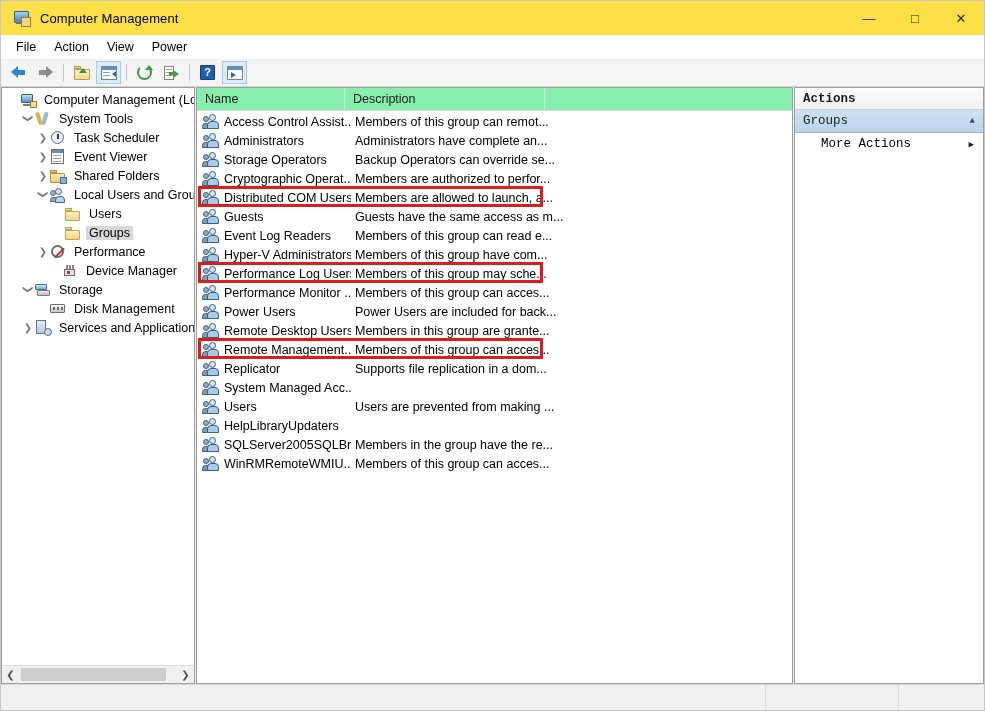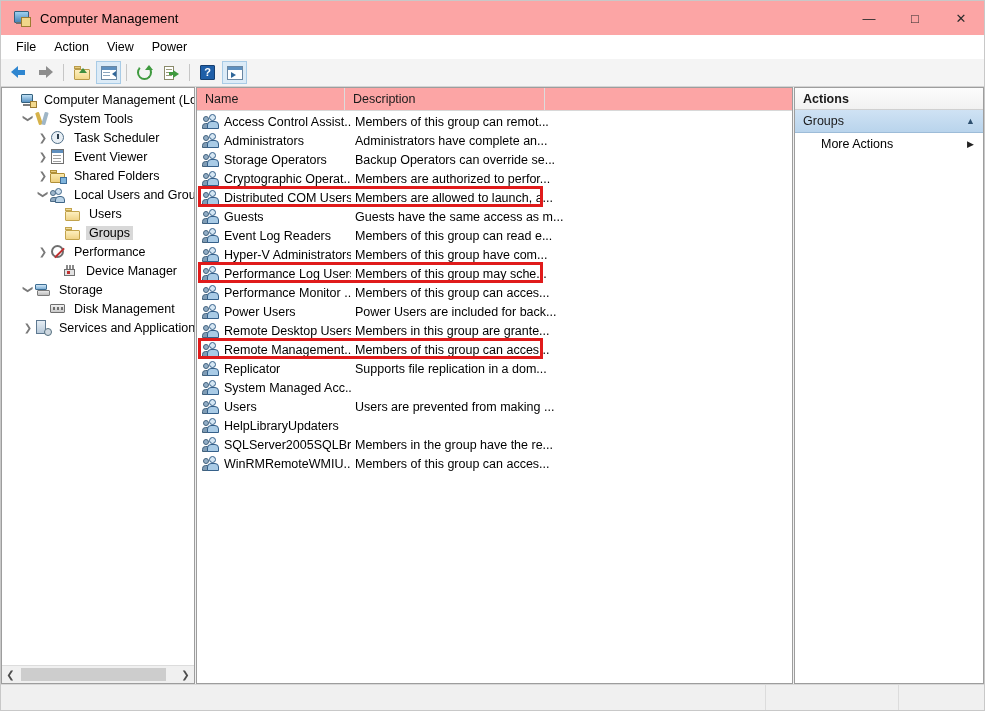--- a/index.html
+++ b/index.html
@@ -17,21 +17,21 @@
     border:1px solid #c8c8c8;
     box-sizing:border-box;
     display:flex;flex-direction:column;
     background:#ffffff;
   }
 
   
   .titlebar{
     height:34px;flex:0 0 34px;
     display:flex;align-items:center;
-    background:#fca5a5;
+    background:#fde047;
     position:relative;
   }
   .title-icon{
     width:18px;height:18px;margin-left:12px;margin-right:9px;
     position:relative;flex:0 0 18px;
   }
   .title-icon .mon{
     position:absolute;left:1px;top:2px;width:13px;height:10px;
     background:linear-gradient(#9fd0ef,#4a86b8);
     border:1px solid #33617f;border-radius:1px;
@@ -216,21 +216,21 @@
      border:1px solid #5d7890;box-sizing:border-box;}
   .i-services .g{position:absolute;right:0;bottom:0;width:8px;height:8px;border-radius:50%;
      background:#cfd8e0;border:1.5px solid #55707f;box-sizing:border-box;}
 
   
   #list-pane{
     flex:1 1 auto;margin-left:1px;position:relative;min-width:0;
   }
   .lv-header{
     height:22px;flex:0 0 22px;display:flex;align-items:stretch;
-    background:#fca5a5;border-bottom:1px solid #d8d8d8;
+    background:#86efac;border-bottom:1px solid #d8d8d8;
   }
   .lv-col{
     display:flex;align-items:center;padding-left:8px;font-size:12.5px;color:#1a1a1a;
     border-right:1px solid #dcdcdc;box-sizing:border-box;
   }
   .lv-col.c-name{width:148px;flex:0 0 148px;}
   .lv-col.c-desc{width:200px;flex:0 0 200px;}
   .lv-col.c-rest{flex:1 1 auto;border-right:none;}
   .lv-rows{flex:1 1 auto;position:relative;overflow:hidden;padding-top:1px;}
   .lrow{
@@ -258,21 +258,21 @@
     height:17px;flex:0 0 17px;display:flex;align-items:center;
     background:#f0f0f0;border-top:1px solid #dcdcdc;
   }
   .hs-btn{width:17px;height:17px;display:flex;align-items:center;justify-content:center;
     color:#4d4d4d;font-size:10px;background:#f0f0f0;}
   .hs-track{flex:1 1 auto;height:17px;background:#f0f0f0;position:relative;}
   .hs-thumb{position:absolute;left:2px;top:2px;width:145px;height:13px;background:#cdcdcd;}
 
   
   #actions-pane{
-    width:190px;flex:0 0 190px;margin-left:1px;
+    width:190px;flex:0 0 190px;margin-left:1px;font-family:Liberation Mono, monospace;
   }
   .act-title{
     height:21px;flex:0 0 21px;display:flex;align-items:center;padding-left:8px;
     font-weight:bold;font-size:12.5px;color:#1a1a1a;
     background:linear-gradient(#fcfcfc,#f1f1f1);border-bottom:1px solid #d0d0d0;
   }
   .act-group{
     height:22px;flex:0 0 22px;display:flex;align-items:center;padding-left:8px;
     background:linear-gradient(#cfe2f4,#b9d4ec);
     border-bottom:1px solid #9dbcd8;

